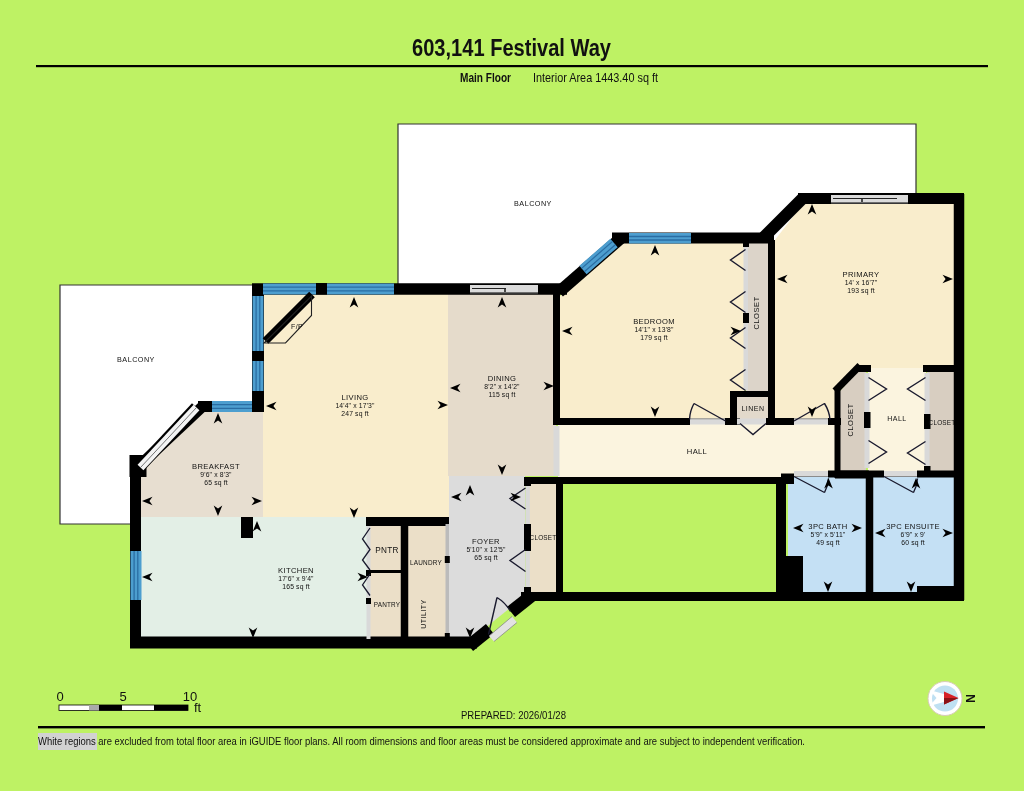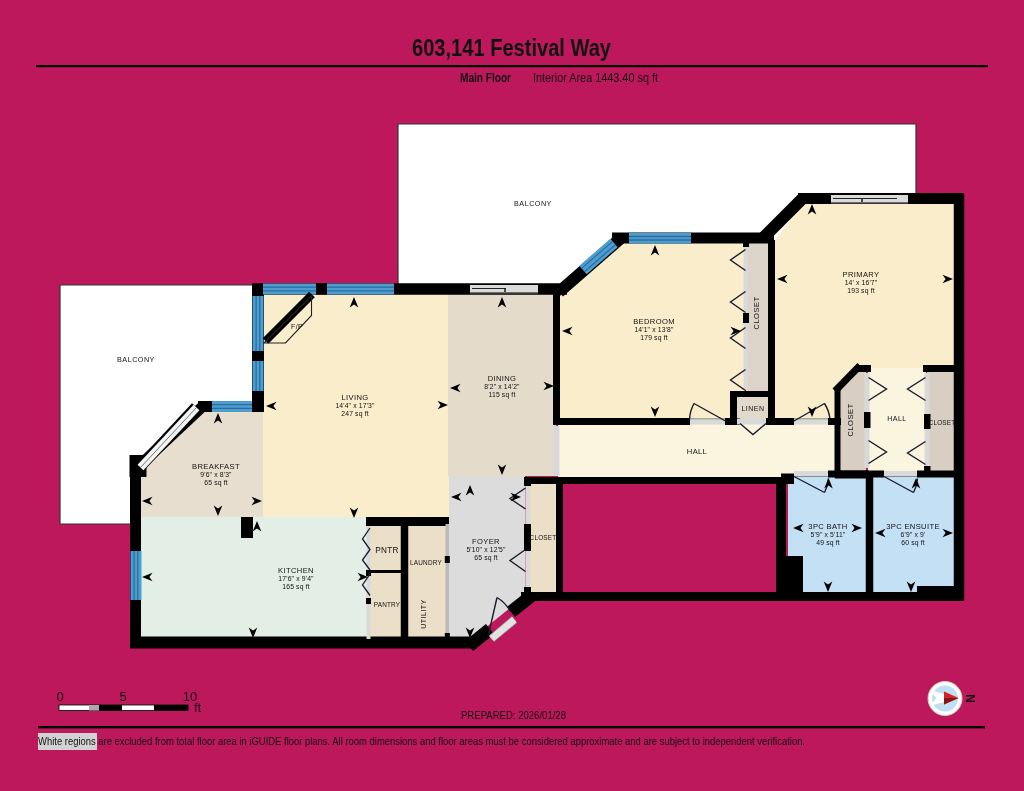--- a/index.html
+++ b/index.html
@@ -1,16 +1,16 @@
 <!DOCTYPE html>
 <html><head>
 <meta charset="utf-8">
 <style>
 html,body{margin:0;padding:0;background:#fff;}
-#page{position:relative;width:1024px;height:791px;background:#be185d;font-family:"Liberation Sans",sans-serif;}
+#page{position:relative;width:1024px;height:791px;background:#bef264;font-family:"Liberation Sans",sans-serif;}
 svg{position:absolute;top:0;left:0;}
 text{font-family:"Liberation Sans",sans-serif;fill:#111;}
 .room{font-size:7.6px;letter-spacing:.35px;}
 .dim{font-size:6.8px;letter-spacing:.15px;}
 .small{font-size:7.2px;letter-spacing:.5px;}
 .tiny{font-size:6.4px;letter-spacing:.2px;}
 .rot{font-size:7px;letter-spacing:.5px;}
 </style>
 </head>
 <body>

